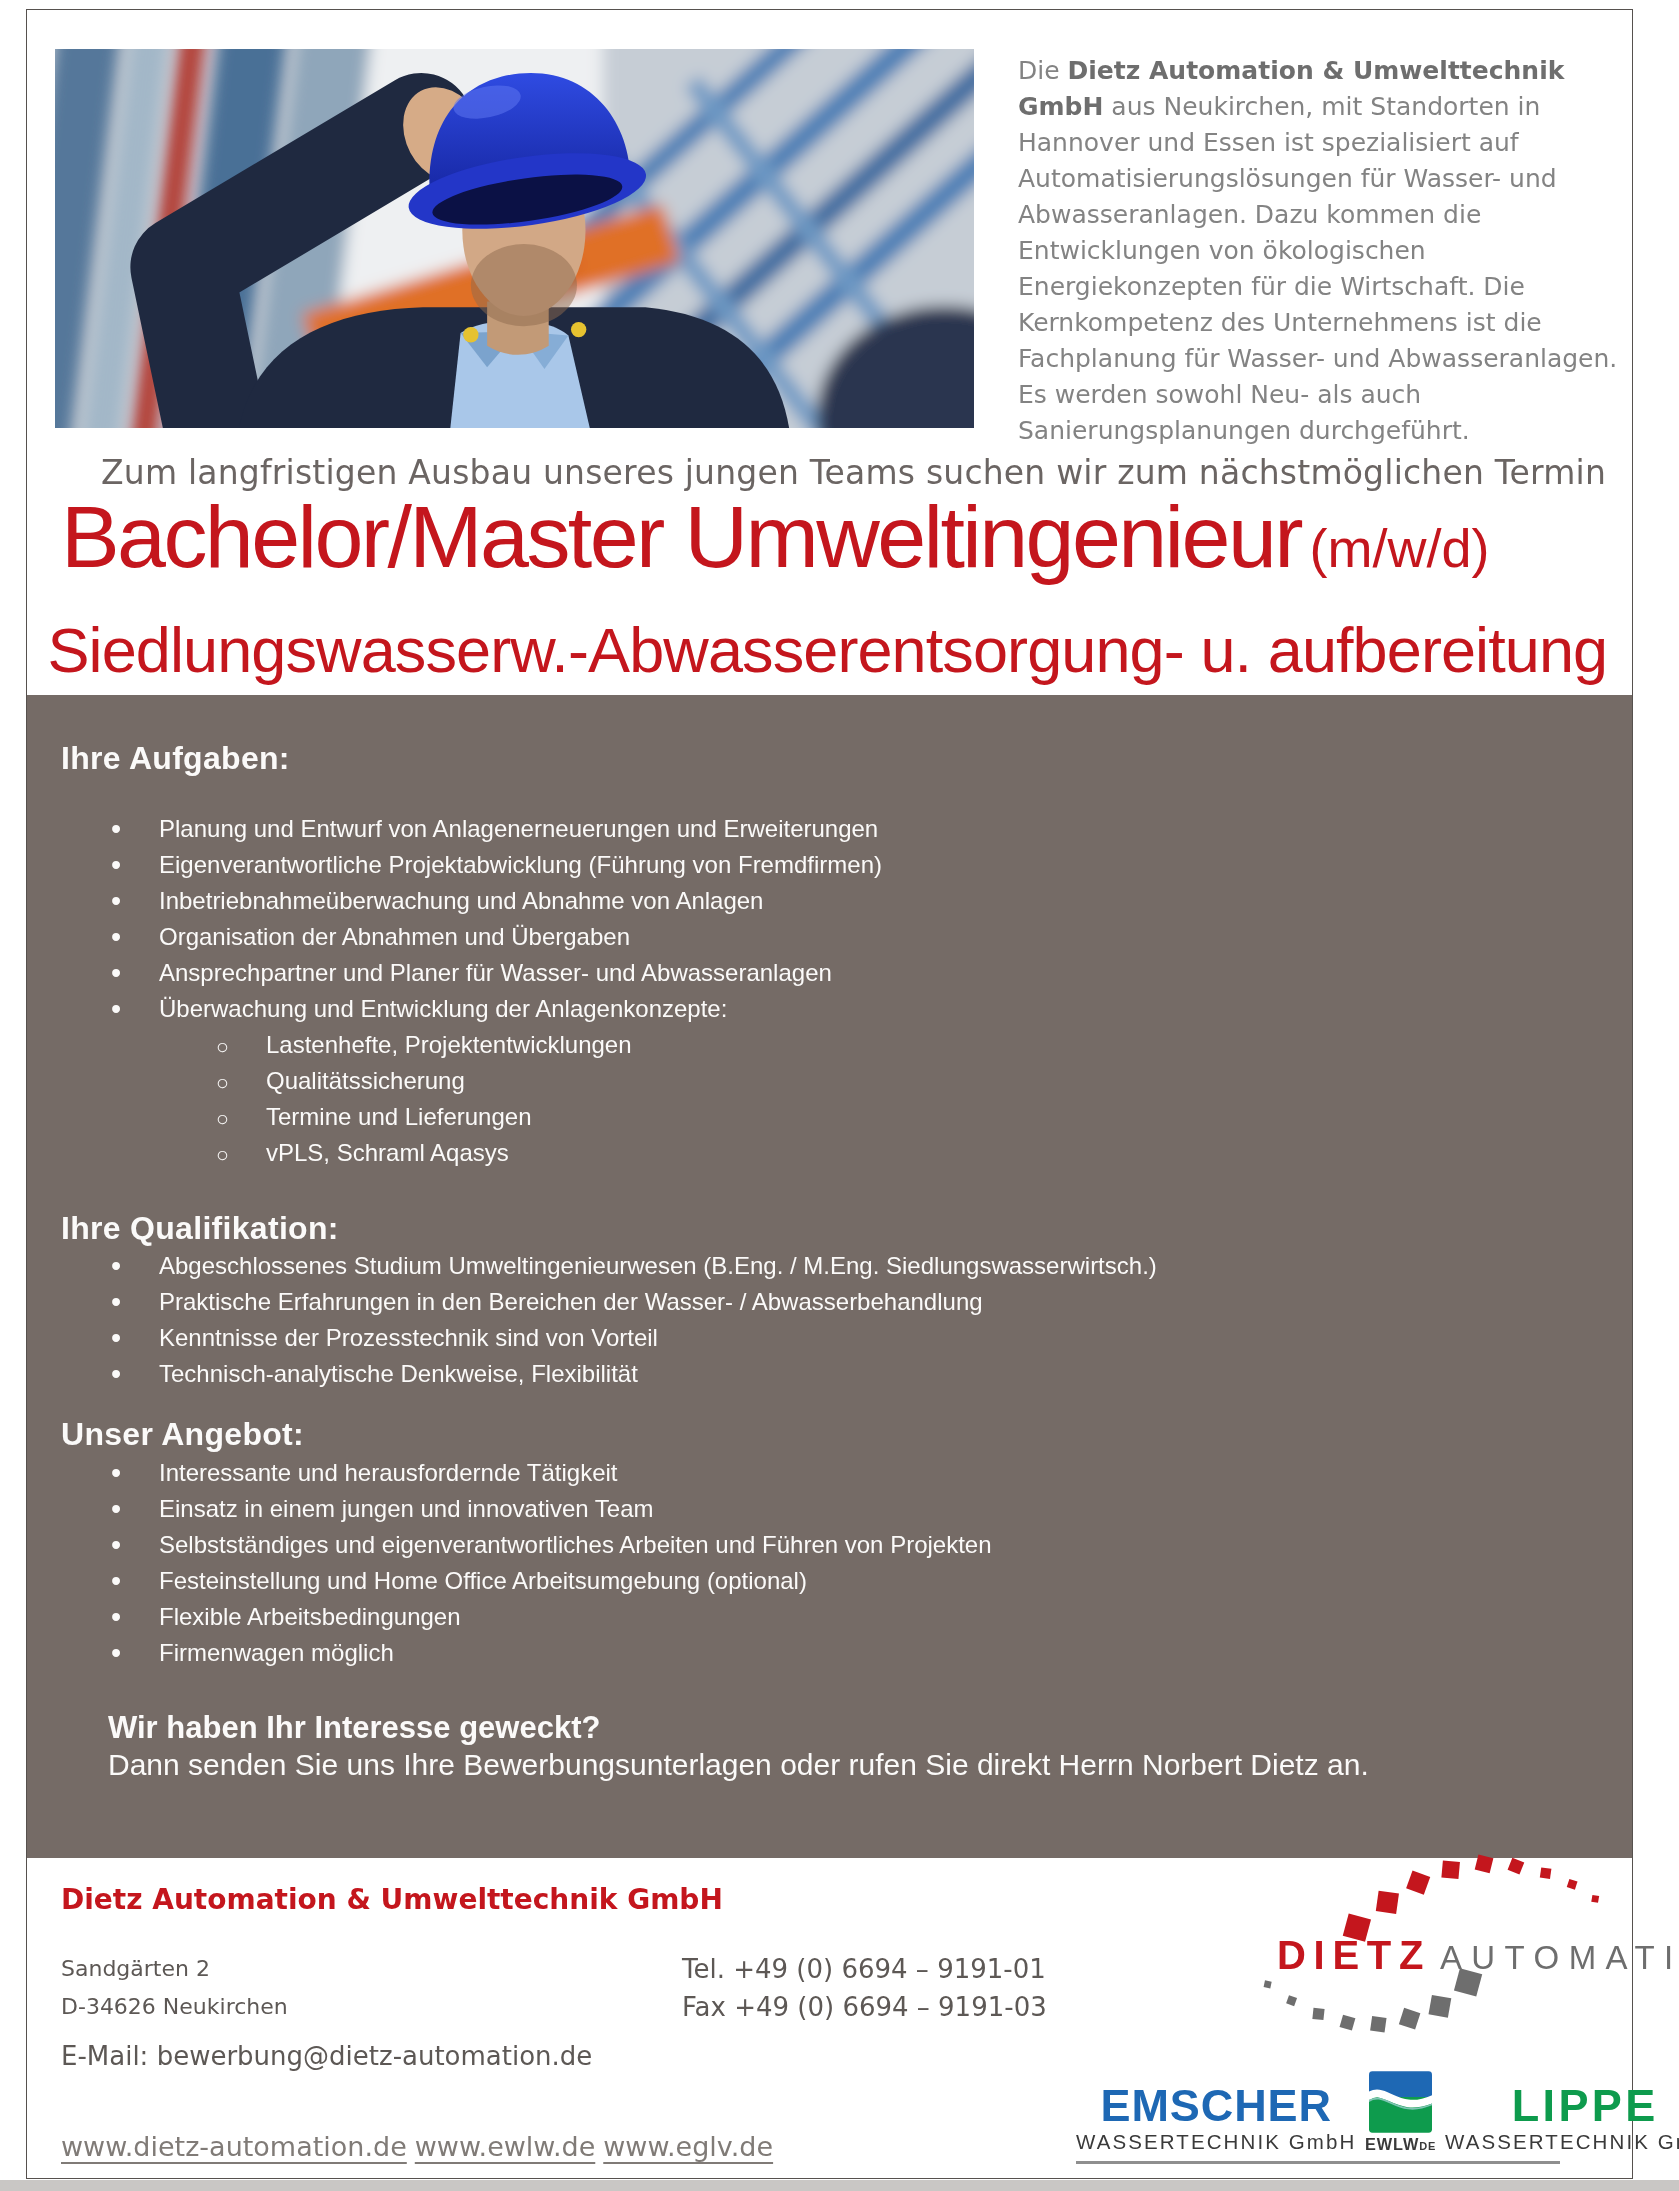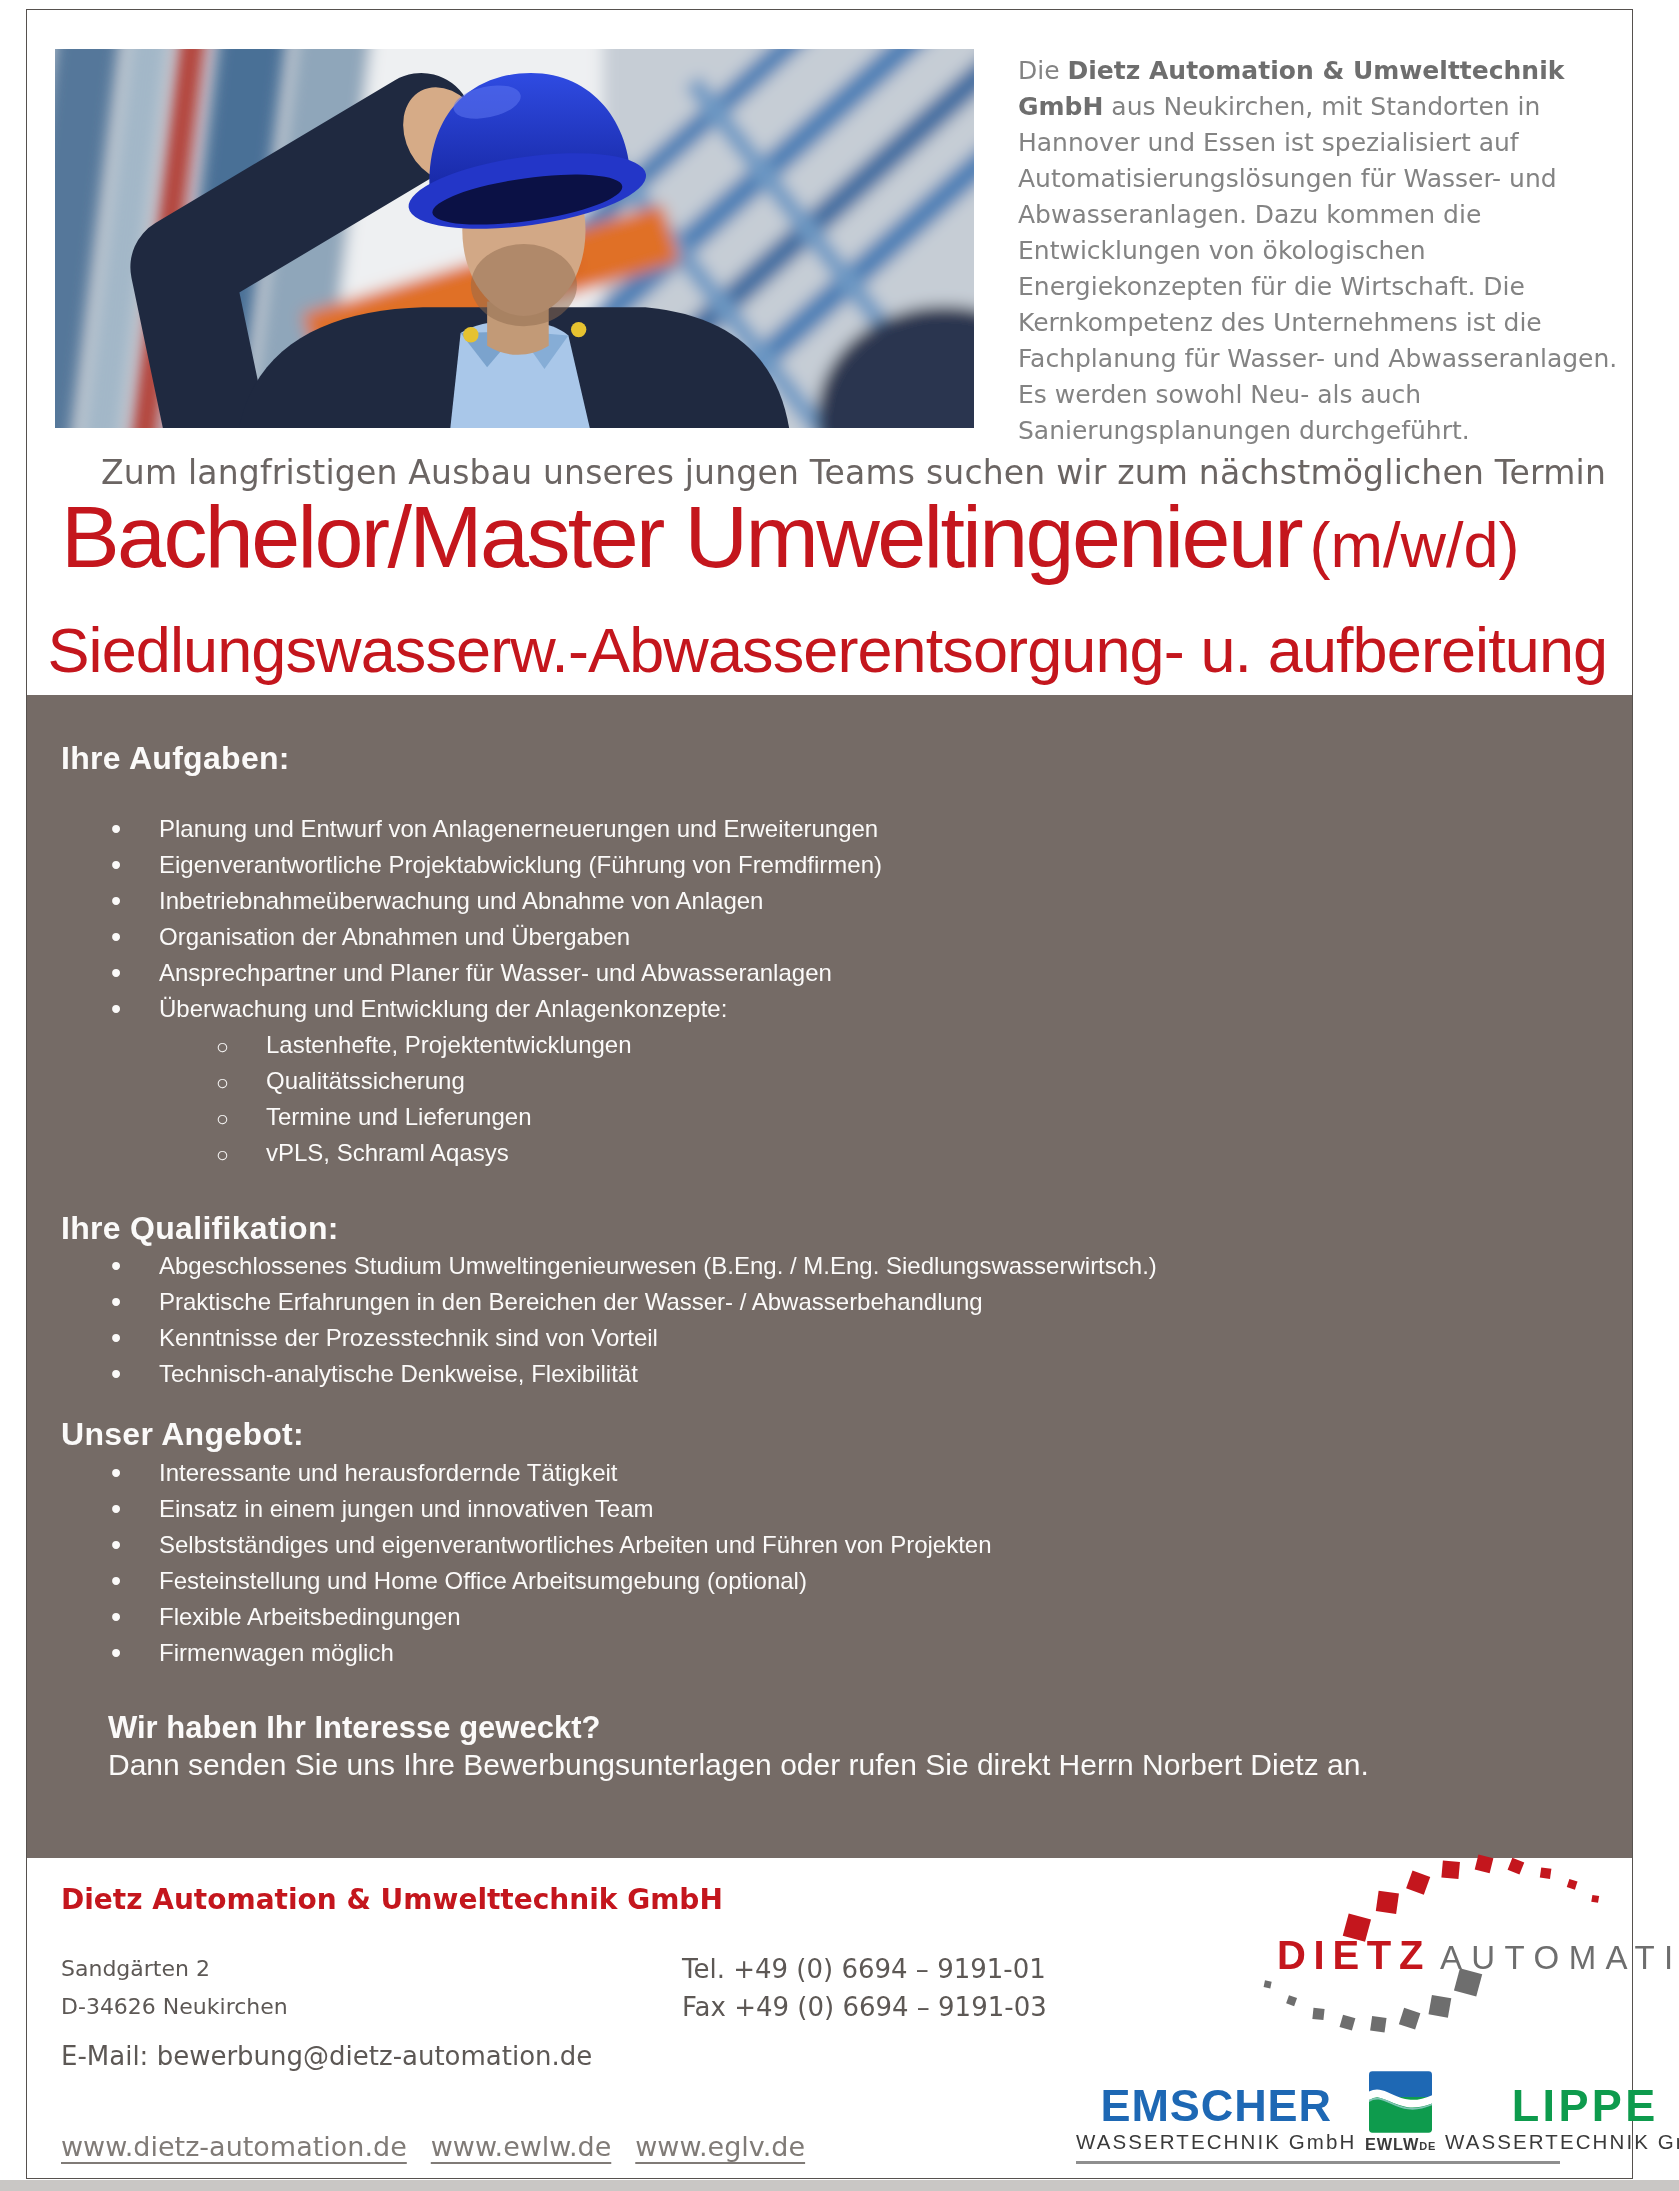--- a/index.html
+++ b/index.html
@@ -8,21 +8,21 @@
   .bottom-strip{position:absolute;left:0;top:2180px;width:1680px;height:12px;background:#c9c7c5;}
 
   
   .photo{position:absolute;left:28px;top:39px;width:919px;height:379px;overflow:hidden;background:#ccd1d7;}
   .photo svg{display:block;}
   .intro{position:absolute;left:991px;top:43px;width:616px;font-size:25px;line-height:36px;color:#838383;}
   .intro b{color:#6e6e6e;}
 
   .kicker{position:absolute;left:74px;top:443px;width:1507px;font-size:33px;color:#6b6563;letter-spacing:0.2px;}
   .title{position:absolute;left:34px;top:476px;width:1567px;white-space:nowrap;color:#c4161d;font-family:"Liberation Sans",sans-serif;font-weight:500;font-size:88px;letter-spacing:-2.6px;}
-  .title .gender{font-size:63px;letter-spacing:0;margin-left:8.6px;font-weight:400;}
+  .title .gender{font-size:54px;letter-spacing:0;margin-left:8.6px;font-weight:400;}
   .subtitle{position:absolute;left:20.5px;top:604px;width:1575px;white-space:nowrap;color:#c4161d;font-family:"Liberation Sans",sans-serif;font-weight:500;font-size:63px;letter-spacing:-0.9px;}
 
   
   .panel{position:absolute;left:0;top:685px;width:100%;height:1163px;background:#756b66;color:#fbfaf9;
          font-family:"Liberation Sans",sans-serif;box-sizing:border-box;padding:45px 34px 0 34px;}
   .panel h2{margin:0;font-size:32px;font-weight:bold;letter-spacing:0.3px;}
   .panel ul{list-style:none;margin:0;padding:0 0 0 98px;font-size:24px;}
   .panel ul li{position:relative;line-height:36px;}
   .panel ul.main li::before{content:"\2022";position:absolute;left:-48px;top:0;font-size:29px;}
   .panel ul.sub{padding-left:205px;}
@@ -30,21 +30,21 @@
   .gap-after-h{height:34px;}
   .cta{margin:39px 0 0 47px;}
   .cta .cta-bold{font-size:31px;font-weight:bold;}
   .cta .cta-text{font-size:30px;line-height:38px;}
 
   
   .f-company{position:absolute;left:34px;top:1873px;font-size:28px;font-weight:bold;color:#c4161d;}
   .f-address{position:absolute;left:34px;top:1940px;font-size:22px;line-height:38px;color:#5d5855;}
   .f-telfax{position:absolute;left:655px;top:1940px;font-size:26px;line-height:38px;color:#5d5855;}
   .f-email{position:absolute;left:34px;top:2031px;font-size:26px;color:#5d5855;}
-  .f-links{position:absolute;left:34px;top:2121px;font-size:27px;color:#807b77;display:flex;gap:24px;}
+  .f-links{position:absolute;left:34px;top:2121px;font-size:27px;color:#807b77;display:flex;gap:8px;}
   .f-links a{color:#807b77;text-decoration:underline;text-underline-offset:6px;cursor:pointer;}
 
   
   .dietz-logo{position:absolute;left:1190px;top:1841px;width:428px;height:201px;}
   .dietz-logo svg{position:absolute;left:0;top:0;}
   .dietz-word{position:absolute;left:60px;top:82px;white-space:nowrap;font-family:"Liberation Sans",sans-serif;}
   .dietz-word .d1{font-size:40px;font-weight:bold;color:#c4161d;letter-spacing:7.7px;}
   .dietz-word .d2{font-size:33px;font-weight:500;color:#6e6e6e;letter-spacing:9.4px;margin-left:5.1px;}
 
   

